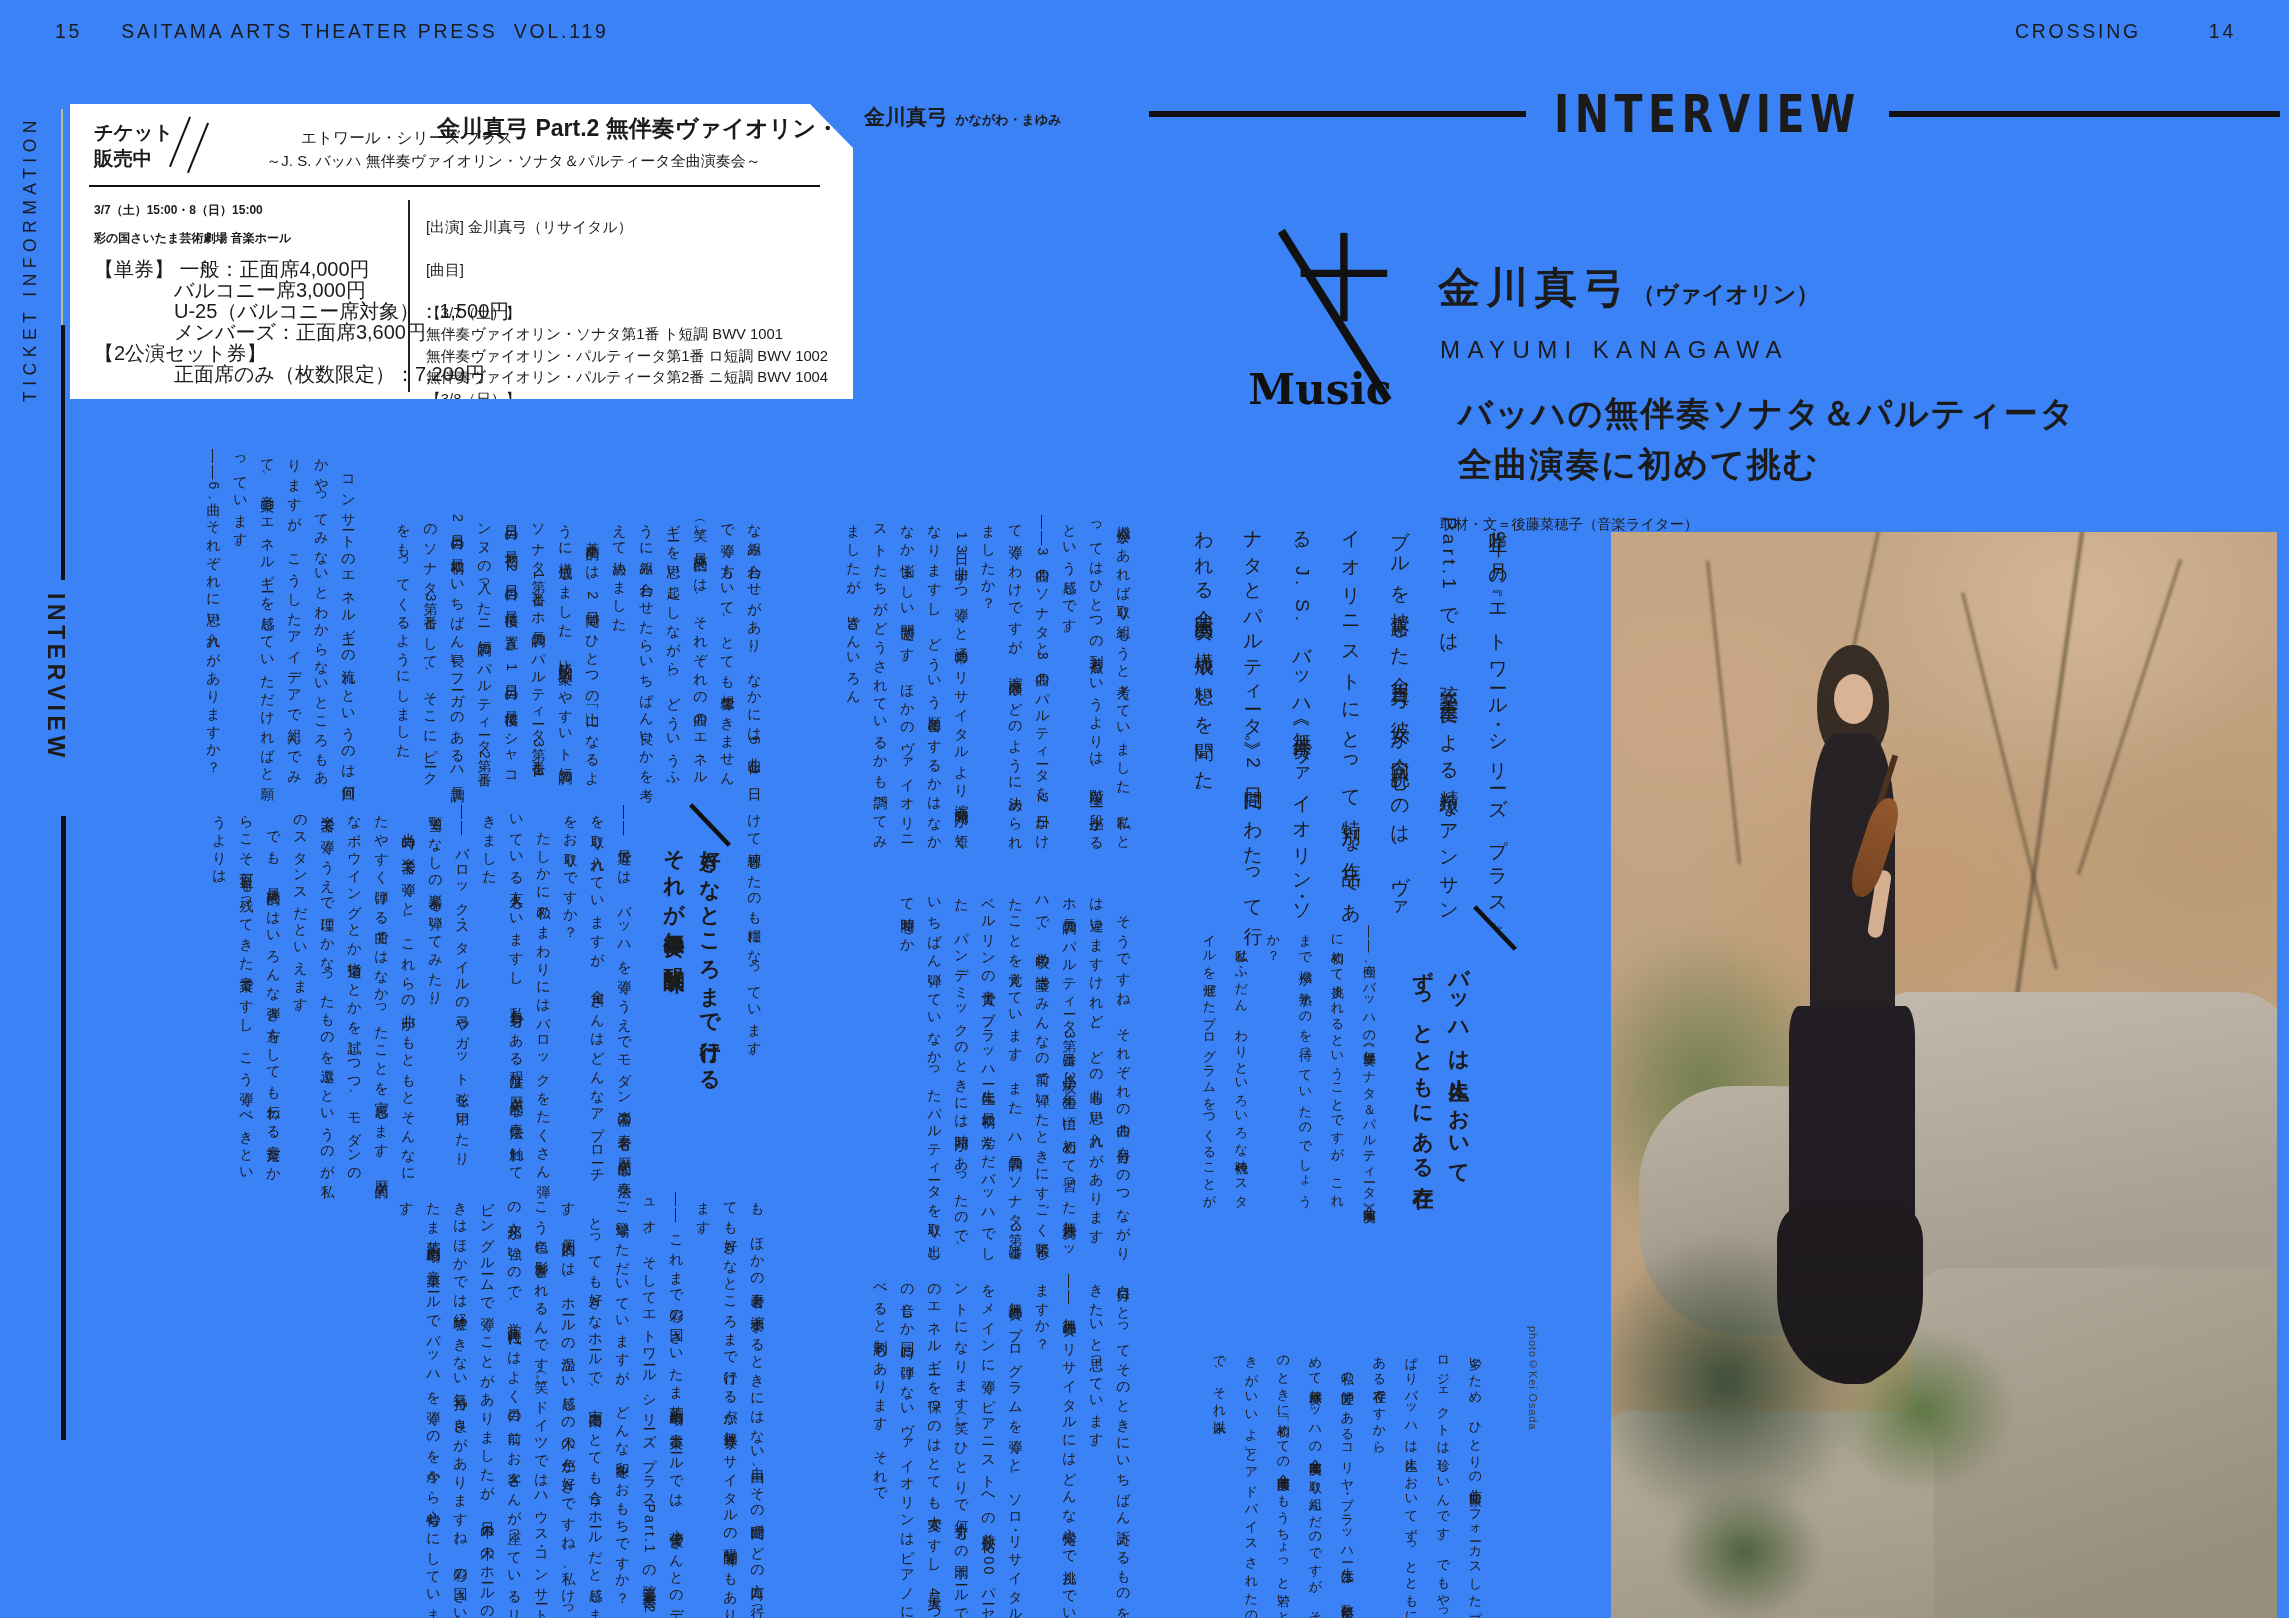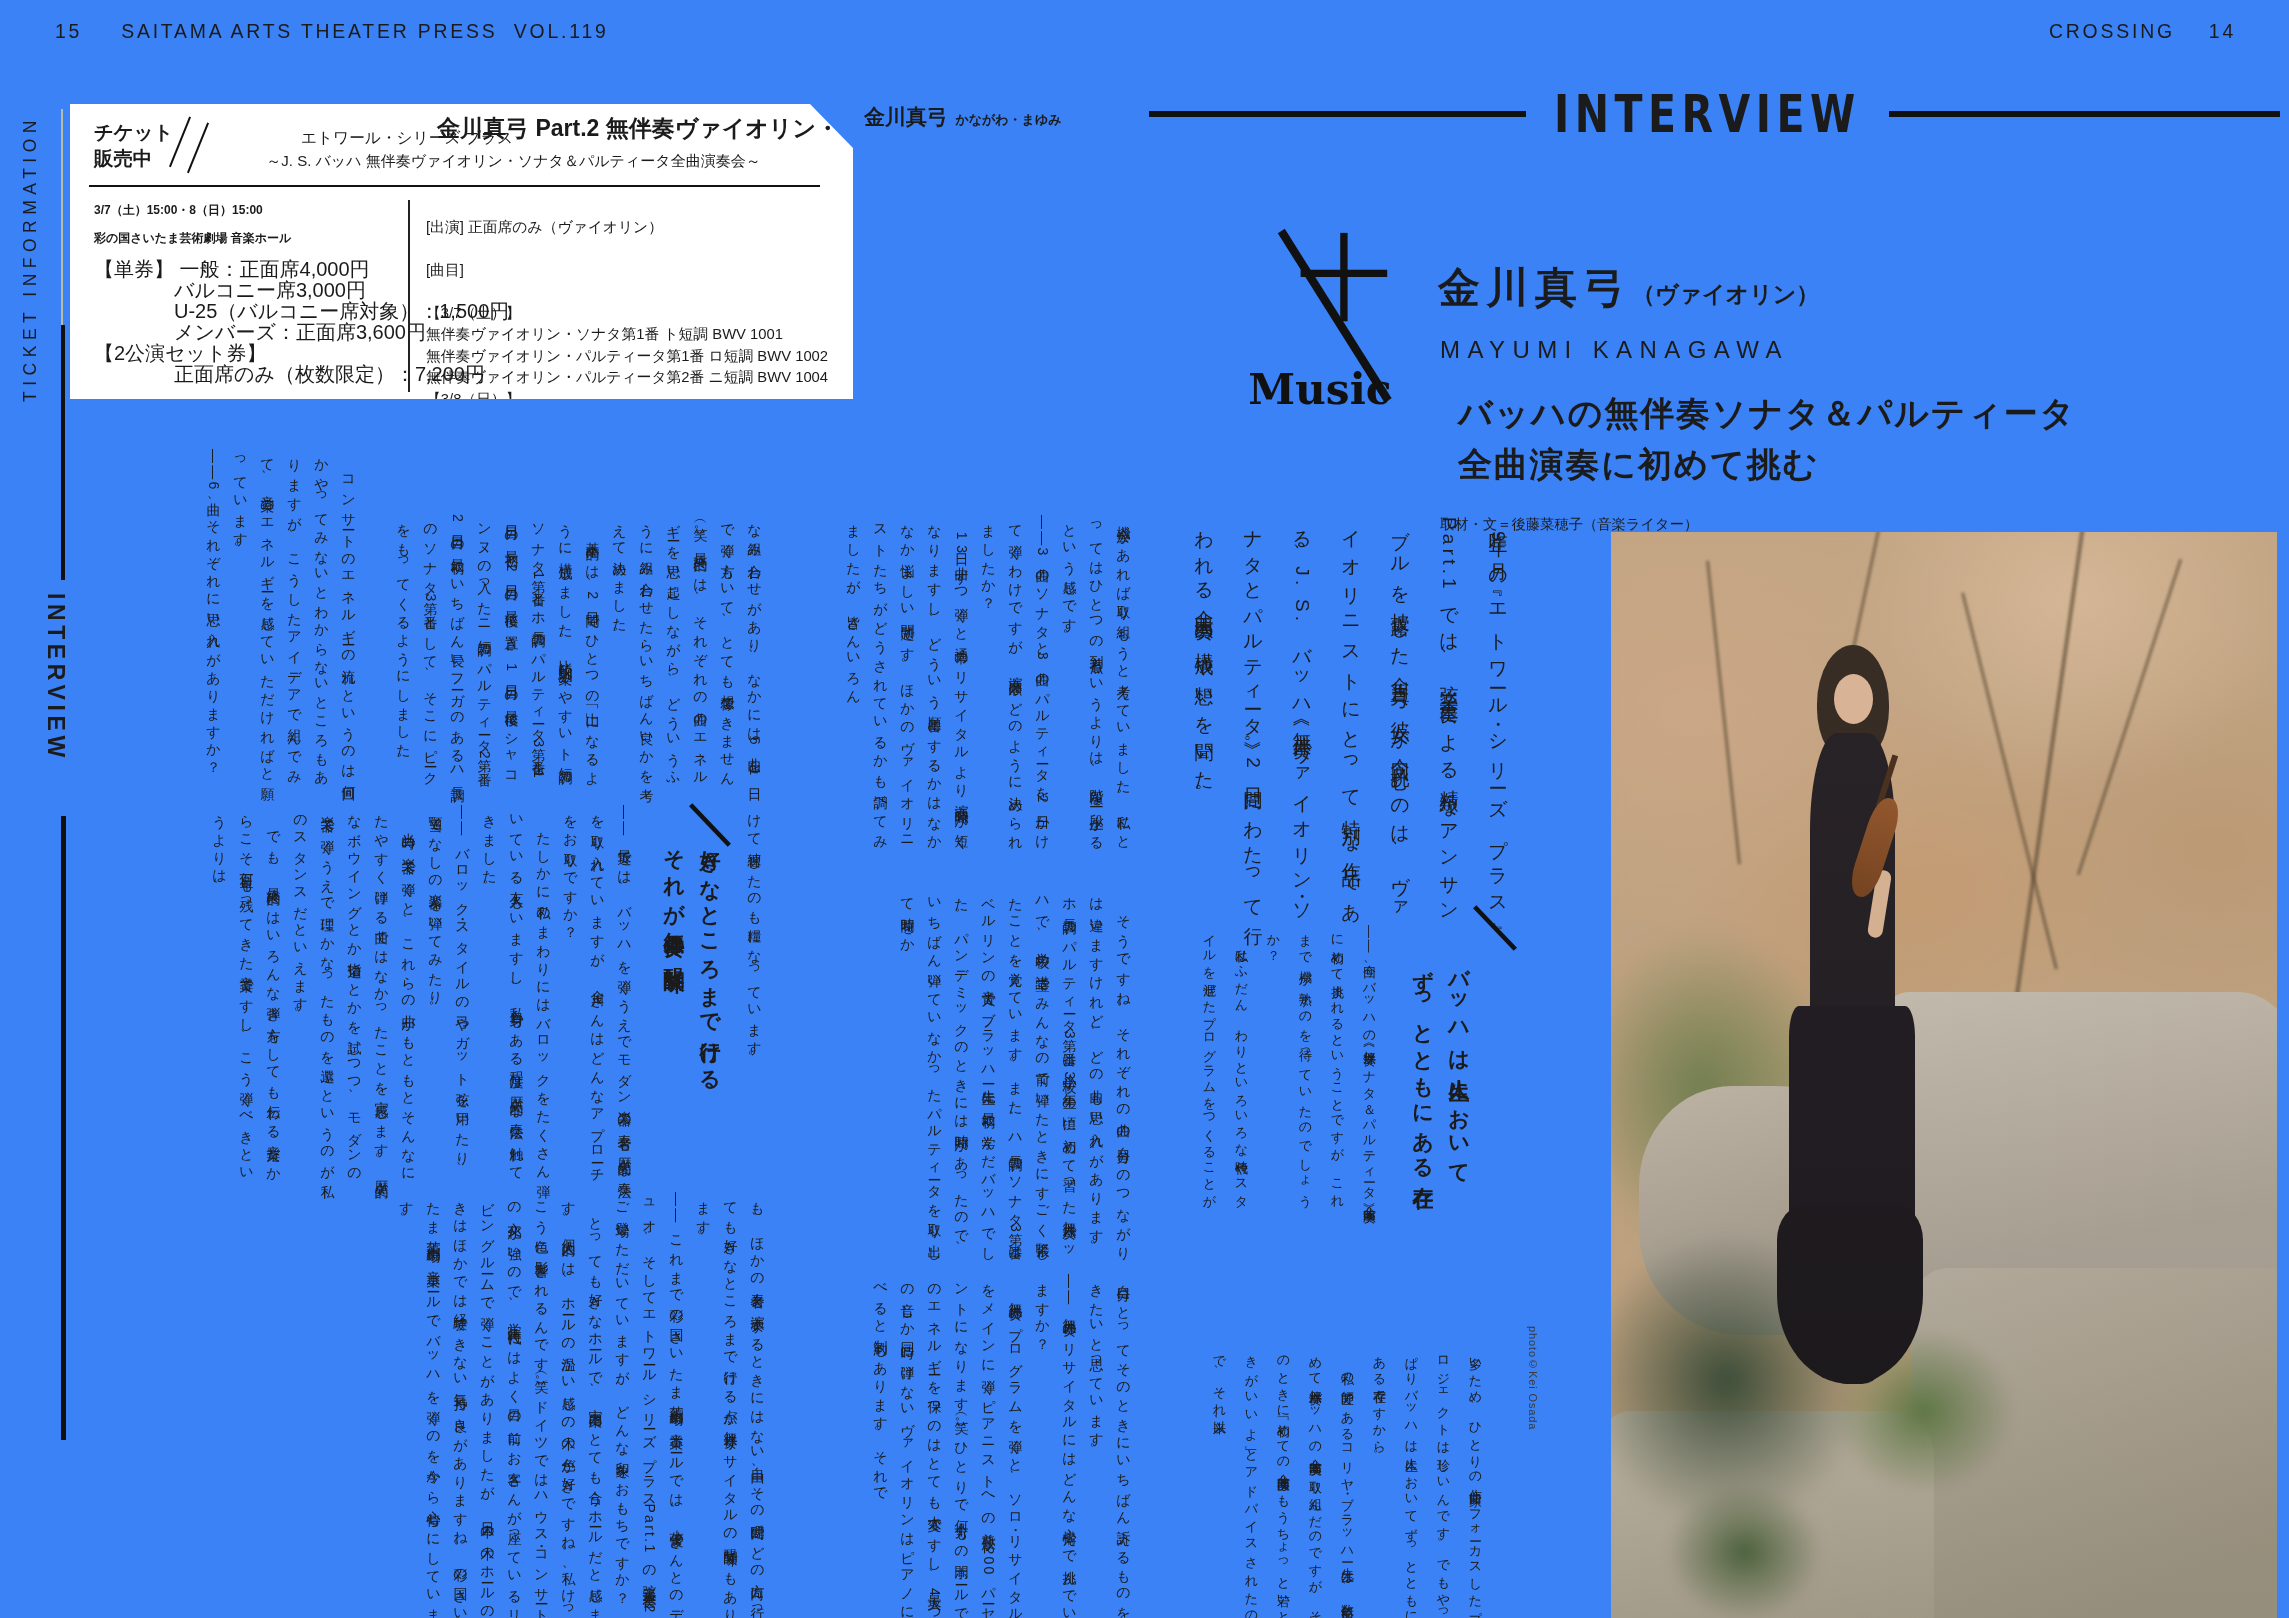--- a/index.html
+++ b/index.html
@@ -3,21 +3,21 @@
 <meta charset="utf-8">
 <style>
   html,body{margin:0;padding:0;}
   body{font-family:"Liberation Sans",sans-serif;color:#1b1b1b;}
   #spread{position:relative;width:2290px;height:1619px;background:#3b82f6;overflow:hidden;}
   .abs{position:absolute;}
 
   
   .masthead{font-size:19.4px;letter-spacing:2.8px;font-weight:500;white-space:pre;}
   .mh-left{left:55px;top:20px;display:flex;gap:39px;}
-  .mh-right{right:54px;top:20px;display:flex;gap:34px;}
+  .mh-right{right:54px;top:20px;display:flex;gap:68px;}
 
   
   .ticket-side{left:-148px;top:242px;width:369px;height:33px;transform:rotate(-90deg);
     font-size:17.5px;letter-spacing:5.5px;font-weight:500;text-align:center;}
   .side-rule{left:61px;top:109px;width:1.8px;height:321px;background:#b9bca2;}
 
   
   .ticket-box{left:70px;top:104px;width:783px;height:295px;background:#ffffff;
     clip-path:polygon(0 0,740px 0,783px 44px,783px 295px,0 295px);}
   .tb-status{left:24px;top:14.8px;font-size:19.4px;font-weight:bold;line-height:26px;}
@@ -163,21 +163,21 @@
       <div class="tb-venue">彩の国さいたま芸術劇場 音楽ホール</div>
       <div class="tb-prices">【単券】 一般：正面席4,000円
 　　　　バルコニー席3,000円
 　　　　U-25（バルコニー席対象）：1,500円
 　　　　メンバーズ：正面席3,600円
 【2公演セット券】
 　　　　正面席のみ（枚数限定）：7,200円</div>
     </div>
     <div class="abs tb-divider"></div>
     <div class="abs tb-right">
-      <div>[出演] 正面席のみ（ヴァイオリン）</div>
+      <div>[出演] 金川真弓（リサイタル）</div>
       <div>[曲目]</div>
       <div>【3/7（土）】
 無伴奏ヴァイオリン・ソナタ第1番 ト短調 BWV 1001
 無伴奏ヴァイオリン・パルティータ第1番 ロ短調 BWV 1002
 無伴奏ヴァイオリン・パルティータ第2番 ニ短調 BWV 1004
 【3/8（日）】
 無伴奏ヴァイオリン・ソナタ第3番 ハ長調 BWV 1005
 無伴奏ヴァイオリン・ソナタ第2番 イ短調 BWV 1003
 無伴奏ヴァイオリン・パルティータ第3番 ホ長調 BWV 1006</div>
     </div>

